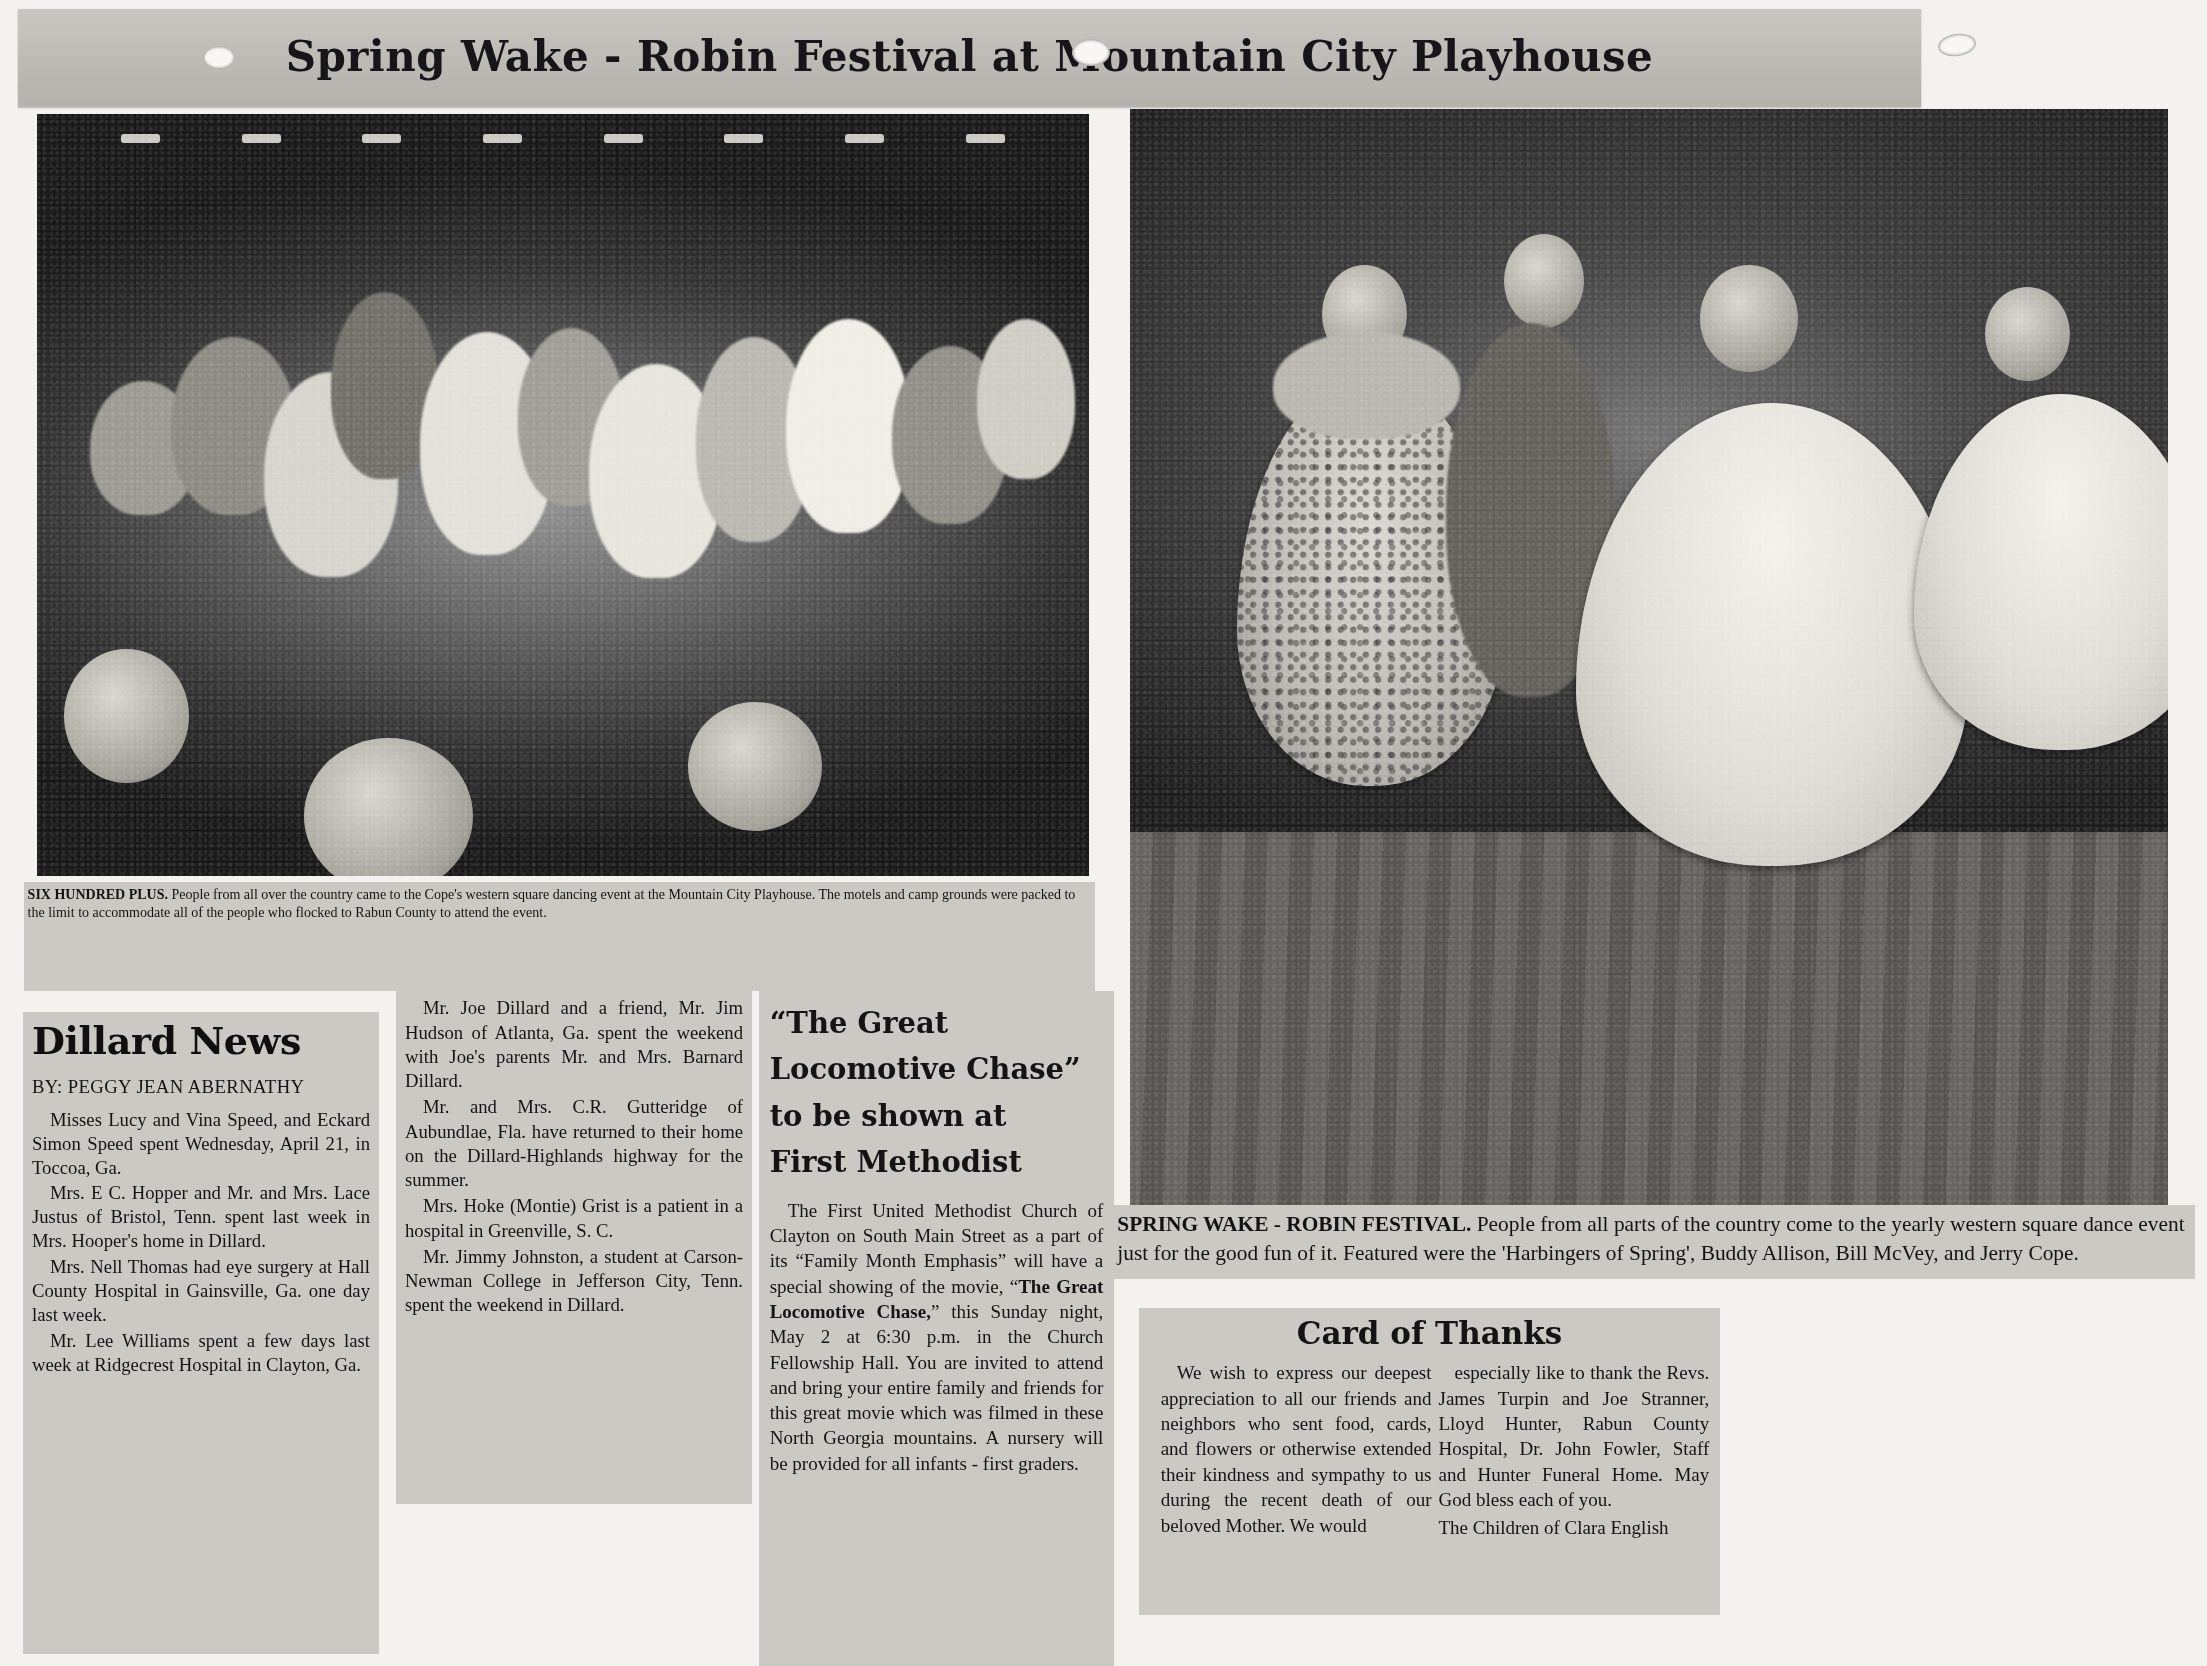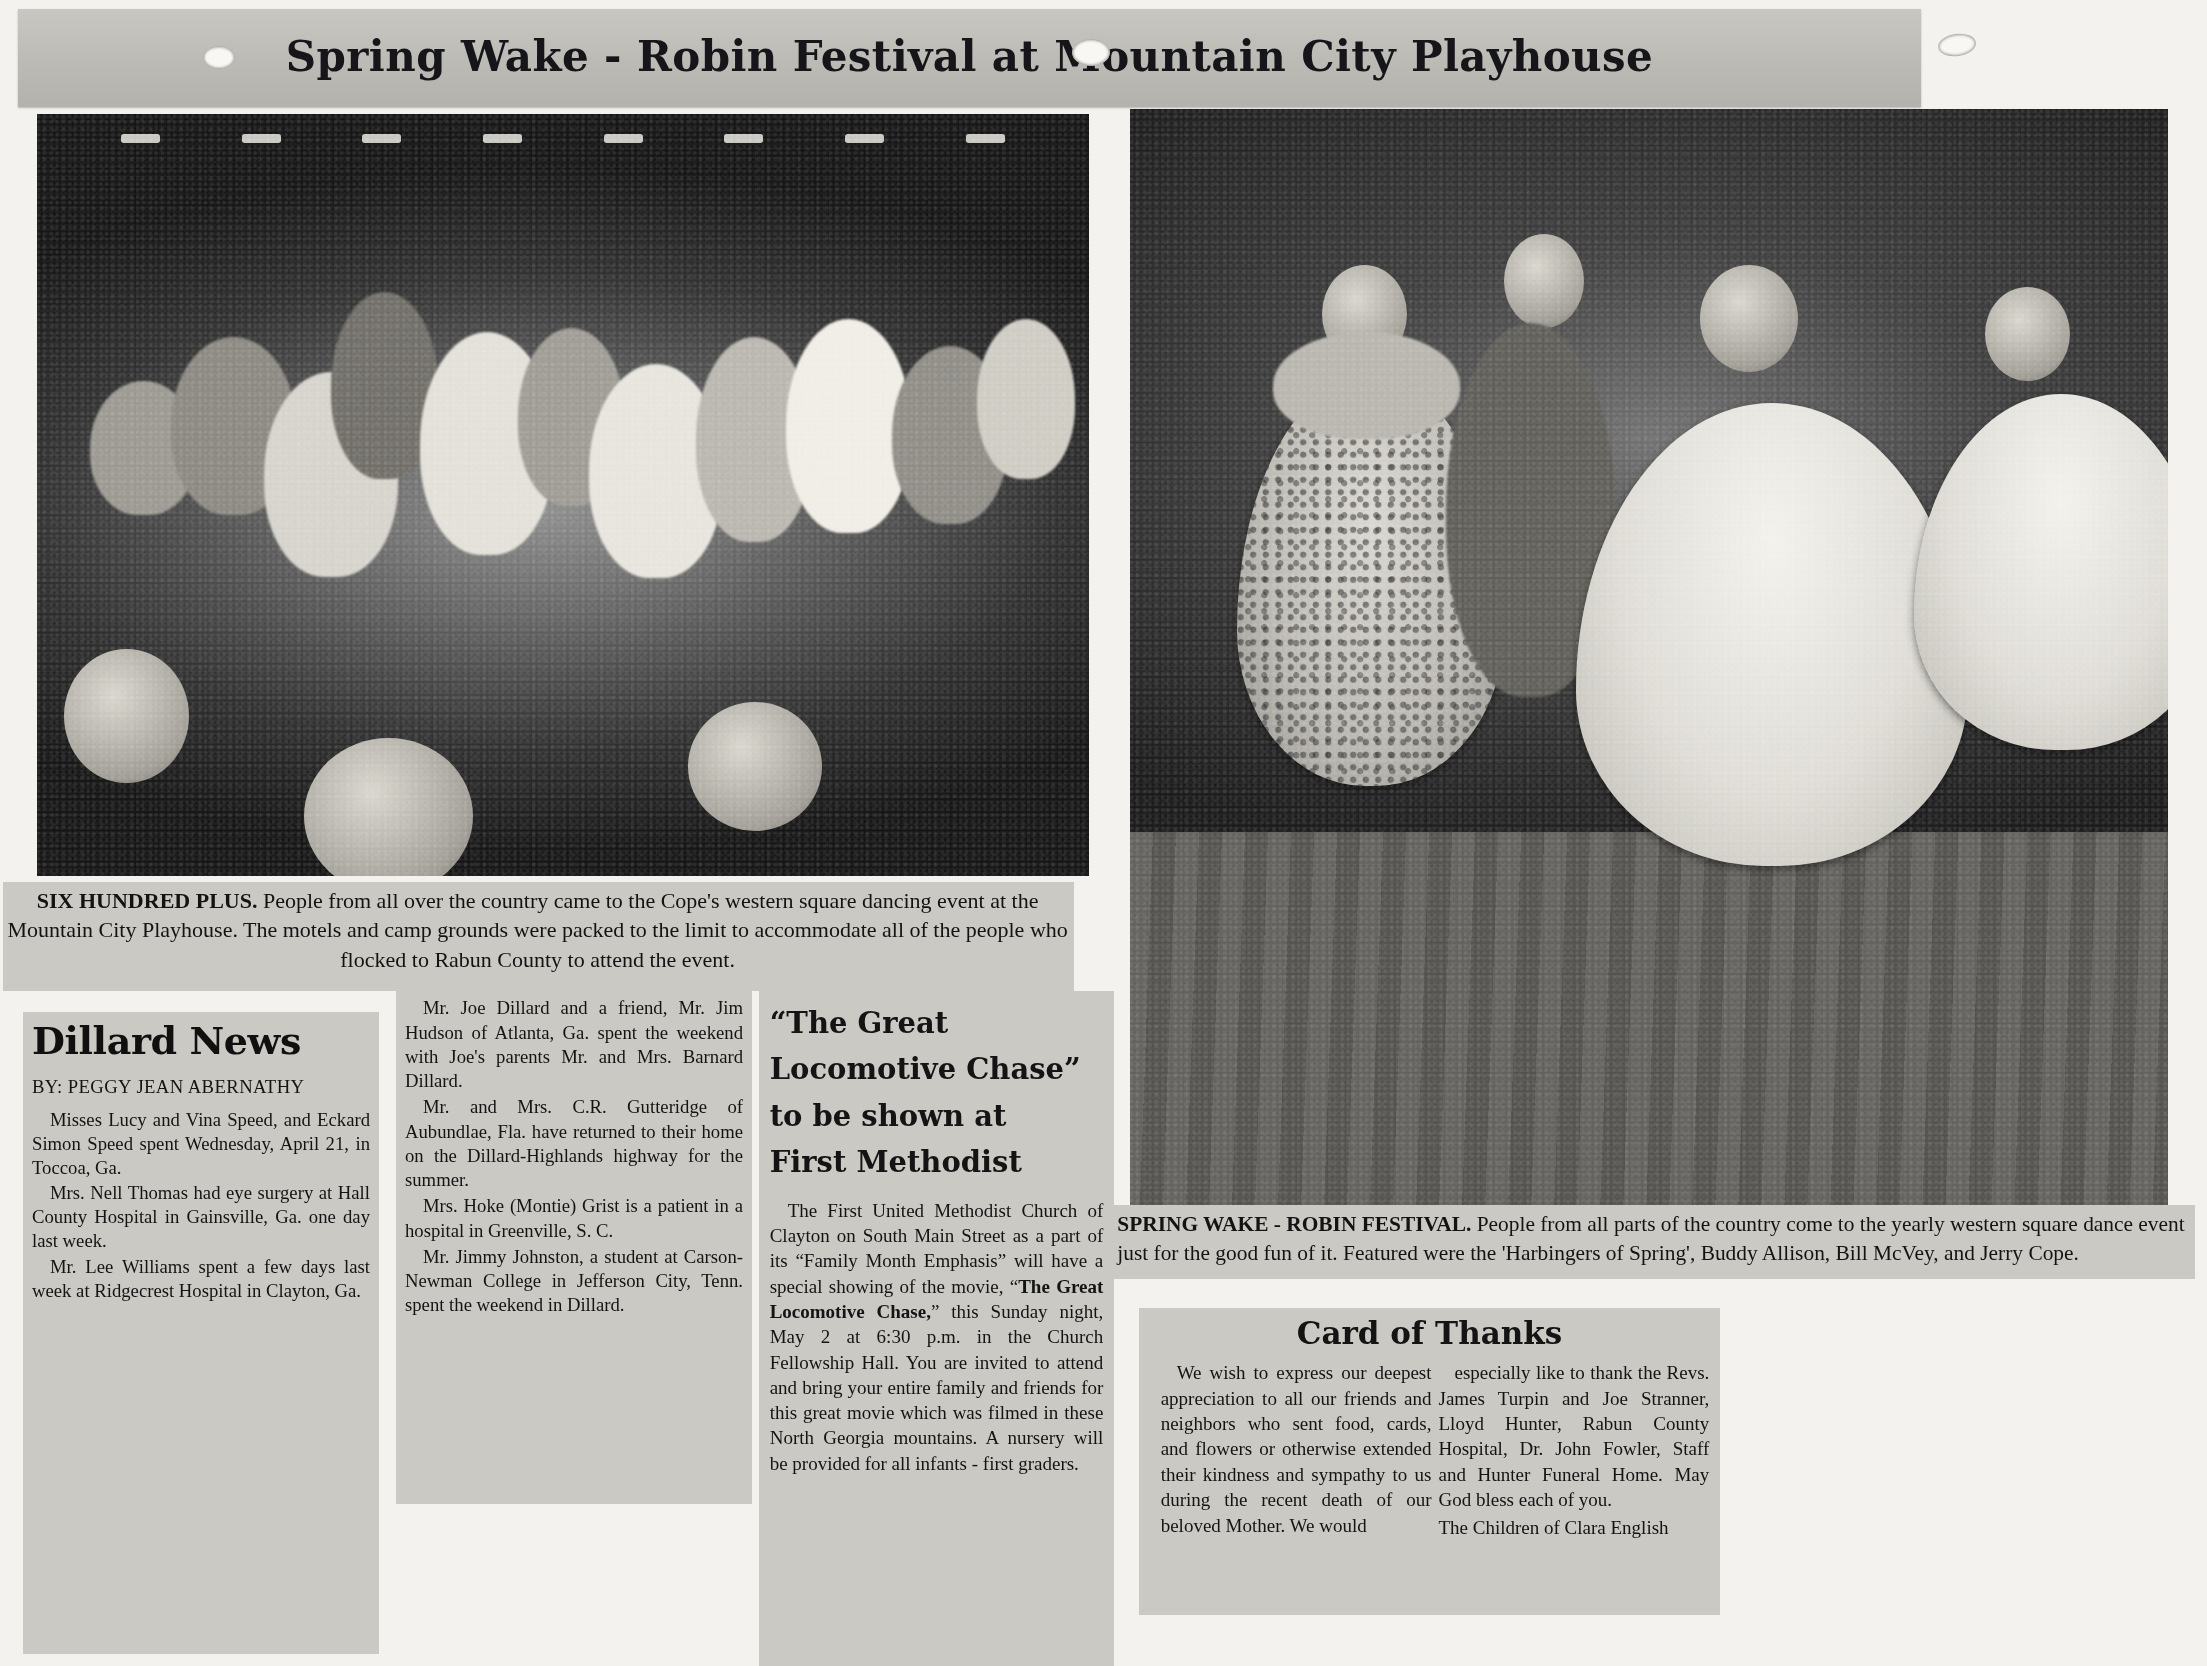--- a/index.html
+++ b/index.html
@@ -134,26 +134,25 @@
 
   
   .caption {
     position: absolute;
     background: #cbc9c4;
     color: #131313;
     font-family: "Liberation Serif", serif;
     line-height: 1.34;
   }
   #caption-left {
-    left: 3px; top: 882px;
+    left: 24px; top: 882px;
     width: 1071px; height: 109px;
-    font-size: 22px;
+    font-size: 14px;
     padding: 3.6px 5.3px 0 3.6px;
     box-sizing: border-box;
-    text-align: center;
   }
   #caption-left b { font-weight: bold; }
   #caption-right {
     left: 1112px; top: 1205px;
     width: 1083px; height: 74px;
     font-size: 21.4px;
     padding: 5.3px 3.6px 0 5.3px;
     box-sizing: border-box;
   }
 
@@ -298,20 +297,21 @@
   </div>
 
   <div class="caption" id="caption-right">
     <b>SPRING WAKE - ROBIN FESTIVAL.</b><span> People from all parts of the country come to the yearly western square dance event just for the good fun of it. Featured were the 'Harbingers of Spring', Buddy Allison, Bill McVey, and Jerry Cope.</span>
   </div>
 
   <div class="col" id="dillard-col">
     <div id="dillard-title">Dillard News</div>
     <div id="dillard-byline">BY:   PEGGY   JEAN  ABERNATHY</div>
     <p>Misses Lucy and Vina Speed, and Eckard Simon Speed spent Wednesday, April 21, in Toccoa, Ga.</p>
+    <p>Mrs. E C. Hopper and Mr. and Mrs. Lace Justus of Bristol, Tenn. spent last week in Mrs. Hooper's home in Dillard.</p>
     <p>Mrs. Nell Thomas had eye surgery at Hall County Hospital in Gainsville, Ga. one day last week.</p>
     <p>Mr. Lee Williams spent a few days last week at Ridgecrest Hospital in Clayton, Ga.</p>
   </div>
 
   <div class="col" id="dillard-col2">
     <p>Mr. Joe Dillard and a friend, Mr. Jim Hudson of Atlanta, Ga. spent the weekend with Joe's parents Mr. and Mrs. Barnard Dillard.</p>
     <p>Mr. and Mrs. C.R. Gutteridge of Aubundlae, Fla. have returned to their home on the Dillard-Highlands highway for the summer.</p>
     <p>Mrs. Hoke (Montie) Grist is a patient in a hospital in Greenville, S. C.</p>
     <p>Mr. Jimmy Johnston, a student at Carson-Newman College in Jefferson City, Tenn. spent the weekend in Dillard.</p>
   </div>

